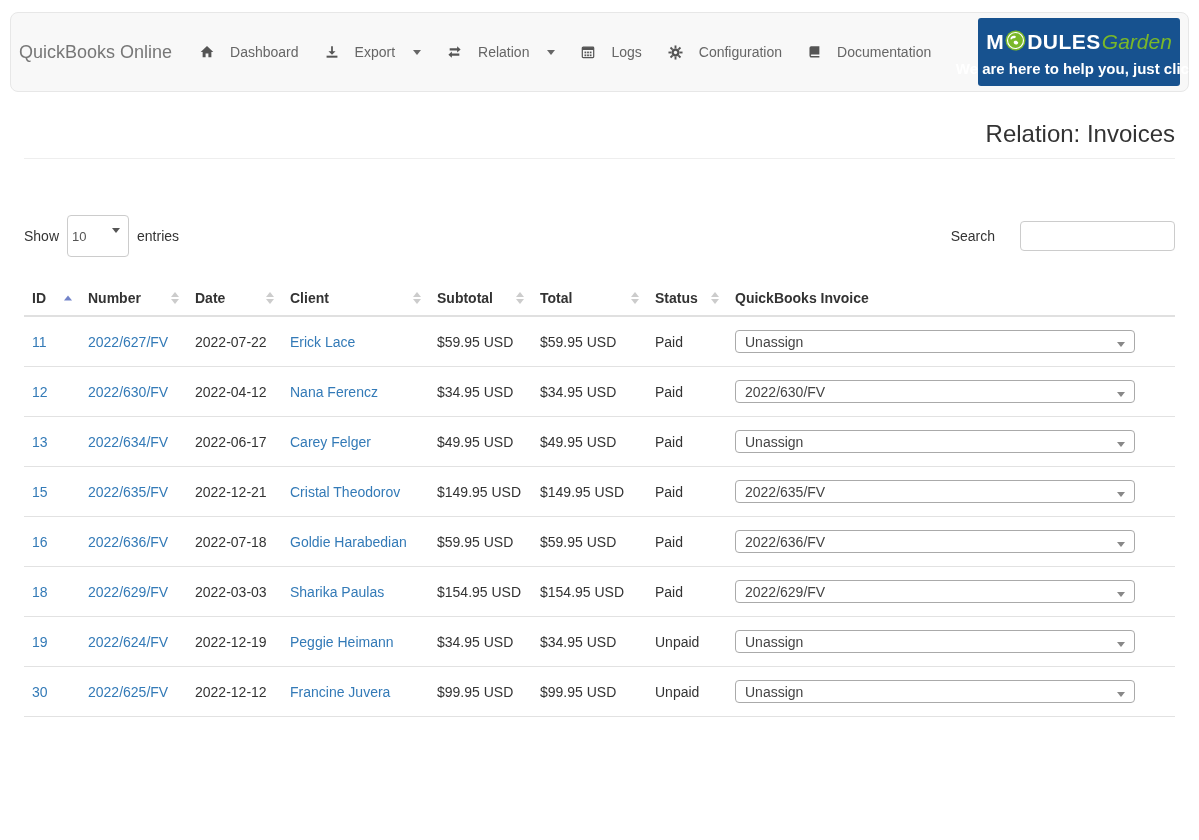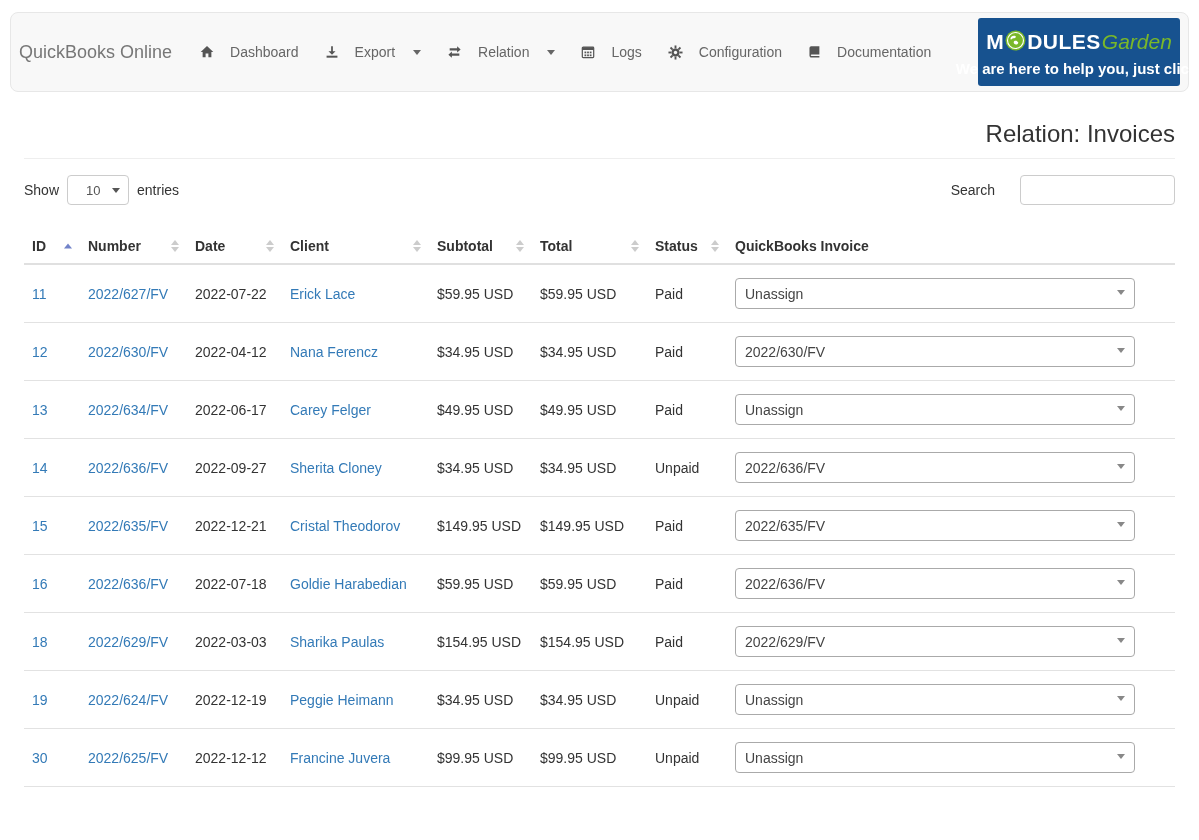--- a/index.html
+++ b/index.html
@@ -47,27 +47,27 @@
   .mg-tagline { color: #fff; font-size: 15px; font-weight: 600; margin-top: 7px; white-space: nowrap; }
 
   
   .content { padding: 0 24px; }
   .page-title { font-size: 24px; font-weight: 400; color: #333; margin: 28px 0 10px 0; text-align: right; }
   .title-rule { border: none; border-top: 1px solid #eee; margin: 0; }
 
   
   .table-controls {
     display: flex; justify-content: space-between; align-items: center;
-    margin-top: 16px;
+    margin-top: 56px;
   }
   .show-entries { display: flex; align-items: center; gap: 8px; color: #333; }
   .fake-select {
-    position: relative; width: 62px; height: 30px;
+    position: relative; width: 62px; height: 42px;
     border: 1px solid #ccc; border-radius: 4px; background: #fff;
-    display: flex; align-items: center; padding: 0 22px 0 18px;
+    display: flex; align-items: center; padding: 0 22px 0 4px;
     font-size: 13px; color: #555; cursor: pointer;
   }
   .fake-select .sel-caret {
     position: absolute; right: 8px; top: 12px; width: 0; height: 0;
     border-left: 4px solid transparent; border-right: 4px solid transparent;
     border-top: 5px solid #555;
   }
   .search-box { display: flex; align-items: center; gap: 25px; }
   .search-box input {
     width: 155px; height: 30px; border: 1px solid #ccc; border-radius: 4px;
@@ -86,21 +86,21 @@
     padding: 13px 8px; font-size: 14px; color: #333;
     border-bottom: 1px solid #e2e2e2; vertical-align: middle;
   }
   table.invoices a { color: #337ab7; text-decoration: none; }
   .sort-icons { position: absolute; right: 8px; top: 50%; transform: translateY(-50%); display: flex; flex-direction: column; gap: 2px; }
   .sort-up { width: 0; height: 0; border-left: 4px solid transparent; border-right: 4px solid transparent; border-bottom: 5px solid #ccc; }
   .sort-down { width: 0; height: 0; border-left: 4px solid transparent; border-right: 4px solid transparent; border-top: 5px solid #ccc; }
   .sort-icons.asc .sort-up { border-bottom-color: #7283c9; }
 
   .qb-select {
-    position: relative; width: 400px; height: 31px;
+    position: relative; width: 400px; height: 23px;
     border: 1px solid #aaa; border-radius: 4px; background: #fff;
     display: flex; align-items: center; padding: 0 24px 0 9px;
     font-size: 14px; color: #444; cursor: pointer;
   }
   .qb-select .sel-caret {
     position: absolute; right: 9px; top: 11px; width: 0; height: 0;
     border-left: 4px solid transparent; border-right: 4px solid transparent;
     border-top: 5px solid #888;
   }
 </style>
@@ -305,35 +305,20 @@
       <td>$49.95 USD</td>
       <td>Paid</td>
       <td>
         <div class="qb-select">
           <span>Unassign</span>
           <span class="sel-caret"></span>
         </div>
       </td>
     </tr>
 
-    <tr>
-      <td><a>14</a></td>
-      <td><a>2022/636/FV</a></td>
-      <td>2022-09-27</td>
-      <td><a>Sherita Cloney</a></td>
-      <td>$34.95 USD</td>
-      <td>$34.95 USD</td>
-      <td>Unpaid</td>
-      <td>
-        <div class="qb-select">
-          <span>2022/636/FV</span>
-          <span class="sel-caret"></span>
-        </div>
-      </td>
-    </tr>
 
     <tr>
       <td><a>15</a></td>
       <td><a>2022/635/FV</a></td>
       <td>2022-12-21</td>
       <td><a>Cristal Theodorov</a></td>
       <td>$149.95 USD</td>
       <td>$149.95 USD</td>
       <td>Paid</td>
       <td>

